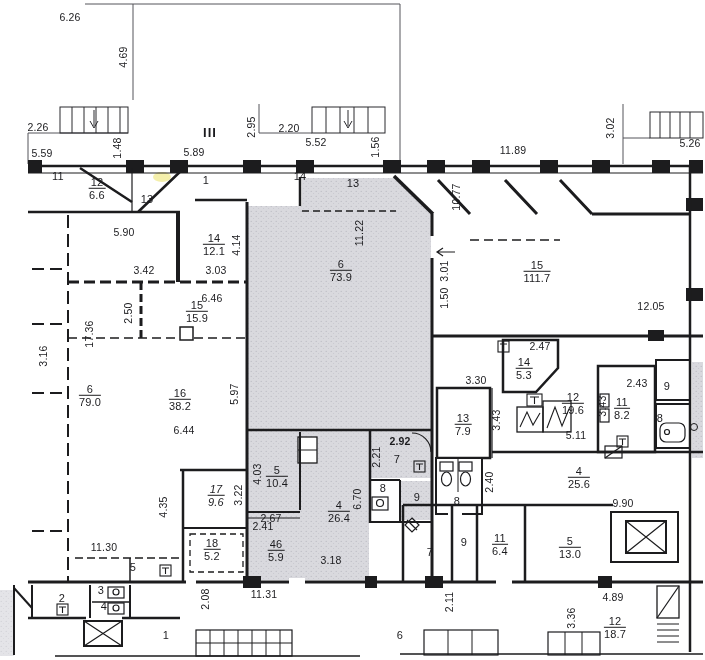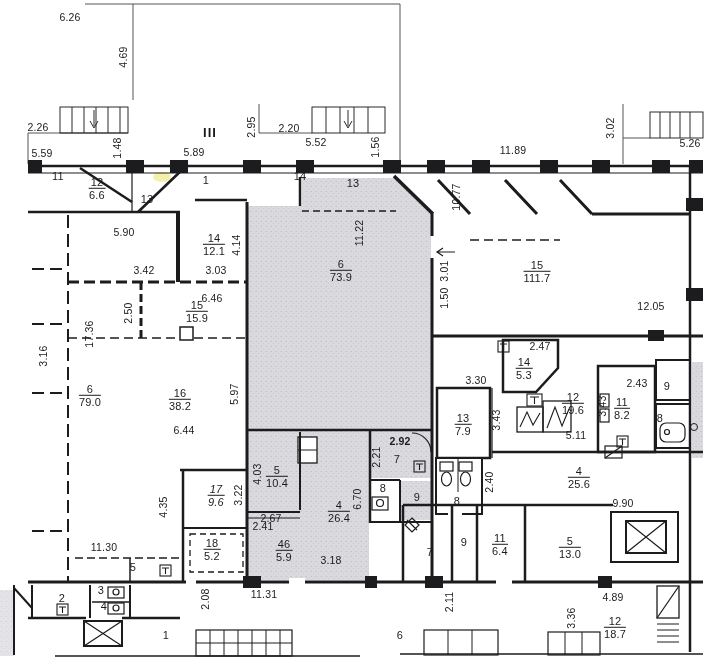--- a/index.html
+++ b/index.html
@@ -350,21 +350,21 @@
         <div class="den">8.2</div>
       </div>
       <div class="lbl room frac" style="left: 579px; top: 478px;">
         <div class="num">4</div>
         <div class="den">25.6</div>
       </div>
       <div class="lbl room frac" style="left: 277px; top: 477px;">
         <div class="num">5</div>
         <div class="den">10.4</div>
       </div>
-      <div class="lbl room frac" style="left: 284px; top: 551px;">
+      <div class="lbl room frac" style="left: 276px; top: 551px;">
         <div class="num">46</div>
         <div class="den">5.9</div>
       </div>
       <div class="lbl room frac" style="left: 339px; top: 512px;">
         <div class="num">4</div>
         <div class="den">26.4</div>
       </div>
       <div class="lbl room frac" style="left: 216px; top: 496px; font-style: italic;">
         <div class="num">17</div>
         <div class="den">9.6</div>

